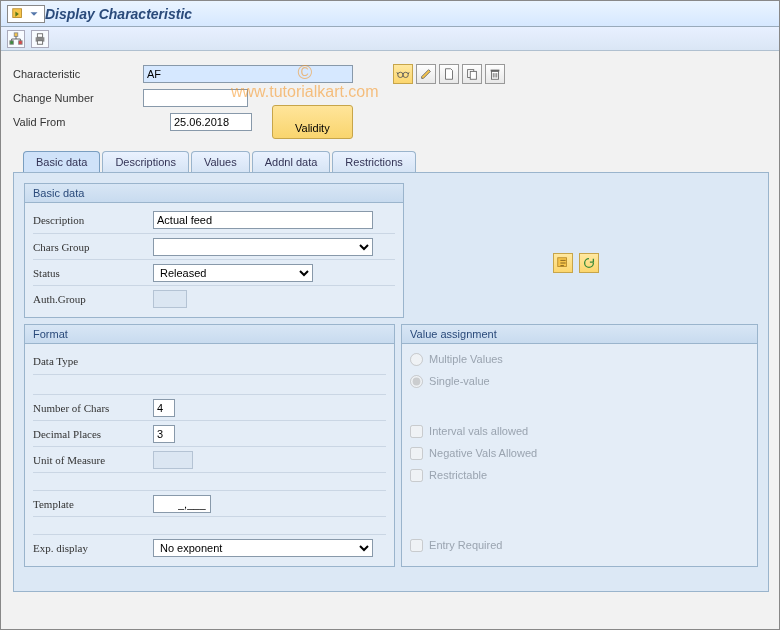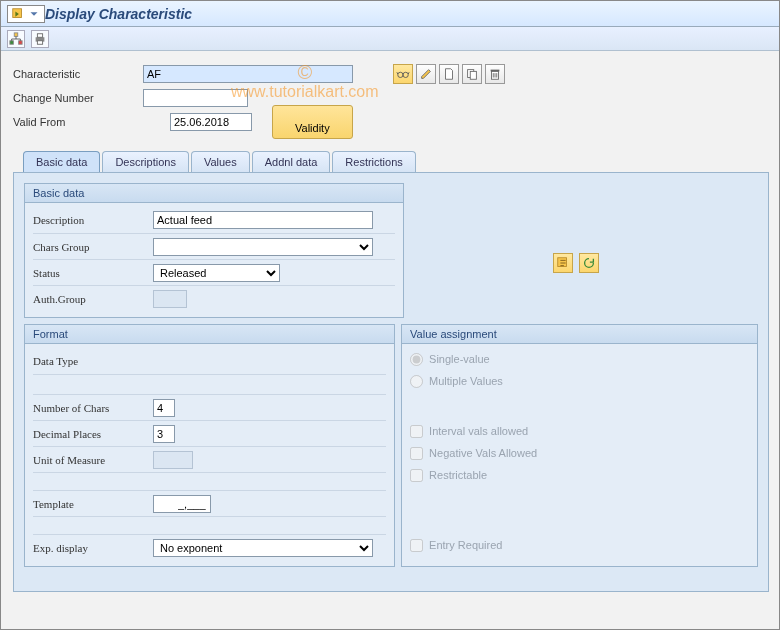--- a/index.html
+++ b/index.html
@@ -302,21 +302,21 @@
         <div class="row">
           <span class="glabel">Description</span>
           <input class="text-input white" style="width: 220px;" value="Actual feed">
         </div>
         <div class="row">
           <span class="glabel">Chars Group</span>
           <select class="gselect" style="width:220px"><option></option></select>
         </div>
         <div class="row">
           <span class="glabel">Status</span>
-          <select class="gselect" style="width:127px"><option>Released</option></select>
+          <select class="gselect" style="width:160px"><option>Released</option></select>
         </div>
         <div class="row">
           <span class="glabel">Auth.Group</span>
           <span class="ro-box" style="width:34px"></span>
         </div>
       </div>
     </div>
 
     <div class="two-col">
 
@@ -349,26 +349,26 @@
             <span class="glabel">Exp. display</span>
             <select class="gselect" style="width:220px"><option>No exponent</option></select>
           </div>
         </div>
       </div>
 
       <div class="gbox col-right">
         <div class="gbox-title">Value assignment</div>
         <div class="gbox-body">
           <label class="va-item">
+            <input type="radio" disabled="" style="">
+            <span>Multiple Values</span>
+          </label>
+          <label class="va-item">
             <input type="radio" checked="" disabled="" style="">
             <span>Single-value</span>
-          </label>
-          <label class="va-item">
-            <input type="radio" disabled="" style="">
-            <span>Multiple Values</span>
           </label>
           <div style="height:28px"></div>
           <label class="va-item">
             <input type="checkbox" disabled="" style="">
             <span>Interval vals allowed</span>
           </label>
           <label class="va-item">
             <input type="checkbox" disabled="" style="">
             <span>Negative Vals Allowed</span>
           </label>

